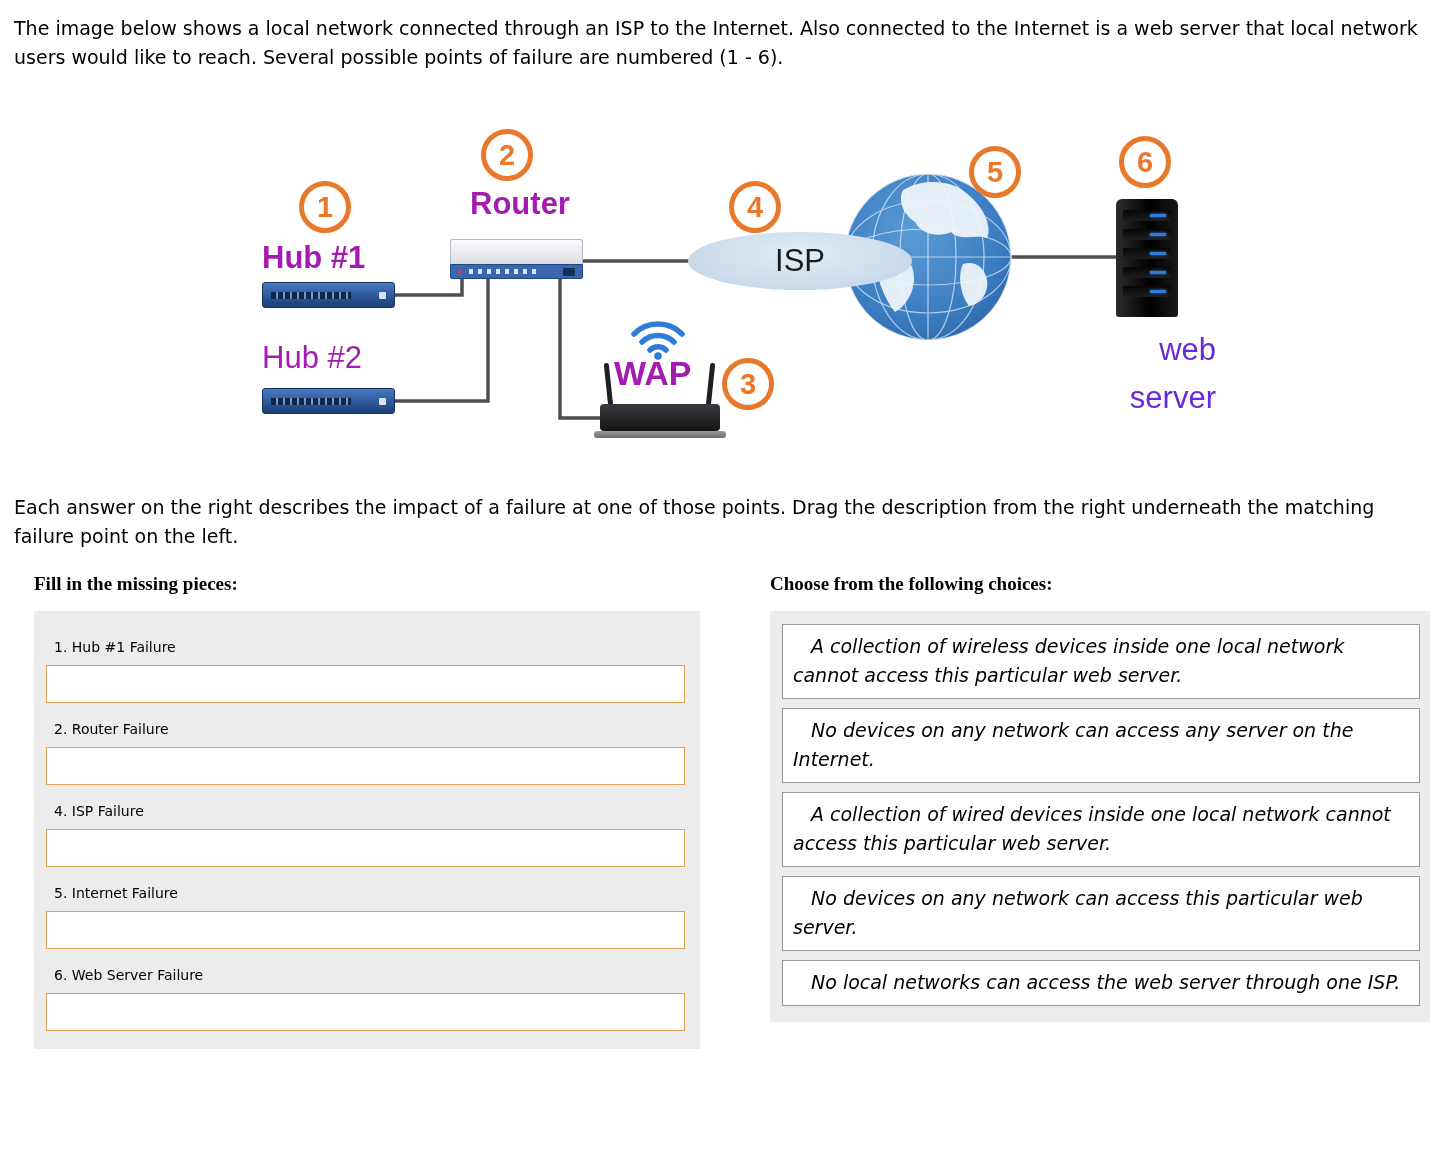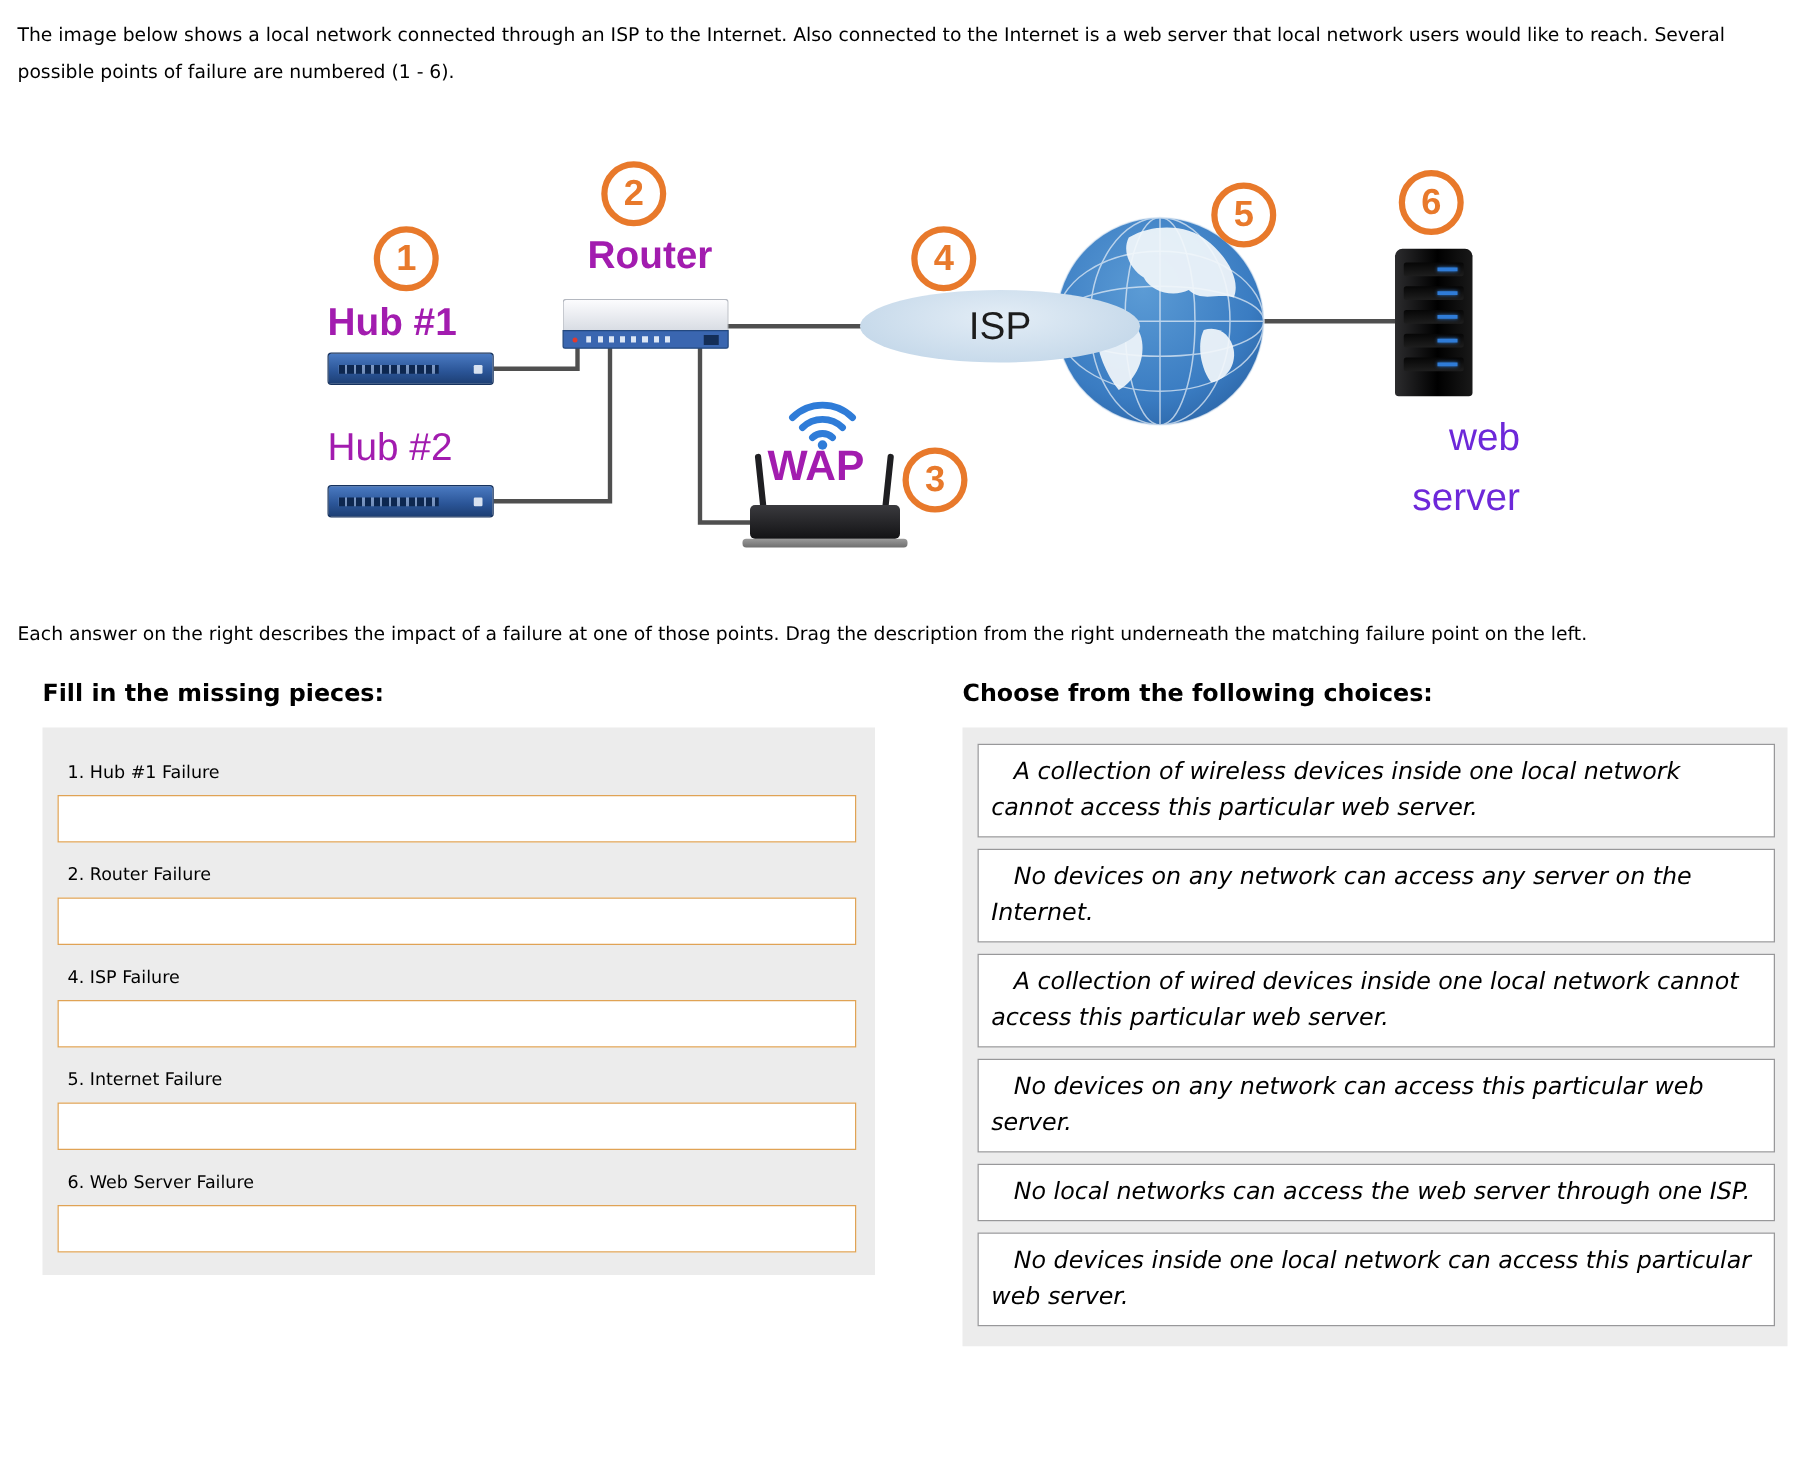--- a/index.html
+++ b/index.html
@@ -6,21 +6,21 @@
   html, body { margin: 0; padding: 0; background: #ffffff; }
   body {
     width: 1442px; height: 1170px;
     font-family: "DejaVu Sans", "Liberation Sans", sans-serif;
     color: #000;
     overflow: hidden;
   }
 
   .intro, .instructions {
     margin: 14px 16px 0 14px;
-    font-size: 15px;
+    font-size: 19px;
     line-height: 29px;
   }
 
   
   .diagram {
     position: relative;
     height: 365px;
     margin-top: 42px;
     font-family: "Liberation Sans", sans-serif;
   }
@@ -147,21 +147,21 @@
   }
 
   
   .columns {
     display: flex; align-items: flex-start;
     padding-left: 34px; gap: 70px;
     margin-top: 22px;
   }
   .col-left { width: 666px; }
   .col-right { width: 660px; }
-  .col-heading { font-size: 19px; font-weight: bold; margin: 0 0 16px 0; }
+  .col-heading { font-size: 19px; font-weight: bold; margin: 0 0 16px 0; font-family: Liberation Serif, serif; }
 
   .panel { background: #ececec; }
   .answers-panel { padding: 10px 15px 18px 12px; }
   .item-label { font-size: 14px; margin: 18px 0 10px 8px; }
   .drop-zone {
     height: 38px; width: 639px;
     background: #ffffff;
     border: 1px solid #e0a355;
   }
 
@@ -316,17 +316,16 @@
   </section>
 
   <section class="col-right">
     <h3 class="col-heading">Choose from the following choices:</h3>
     <div class="panel choices-panel">
       <div class="choice-card">A collection of wireless devices inside one local network cannot access this particular web server.</div>
       <div class="choice-card">No devices on any network can access any server on the Internet.</div>
       <div class="choice-card">A collection of wired devices inside one local network cannot access this particular web server.</div>
       <div class="choice-card">No devices on any network can access this particular web server.</div>
       <div class="choice-card">No local networks can access the web server through one ISP.</div>
-      <div class="choice-card">No devices inside one local network can access this particular web server.</div>
     </div>
   </section>
 
 </div>
 
 </body></html>

